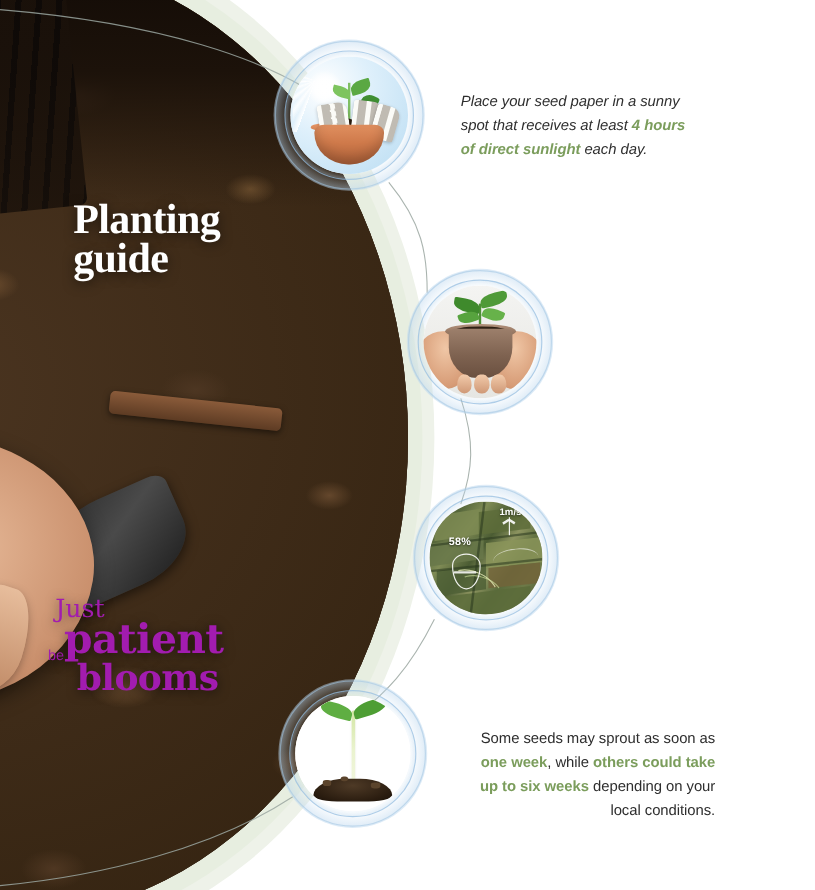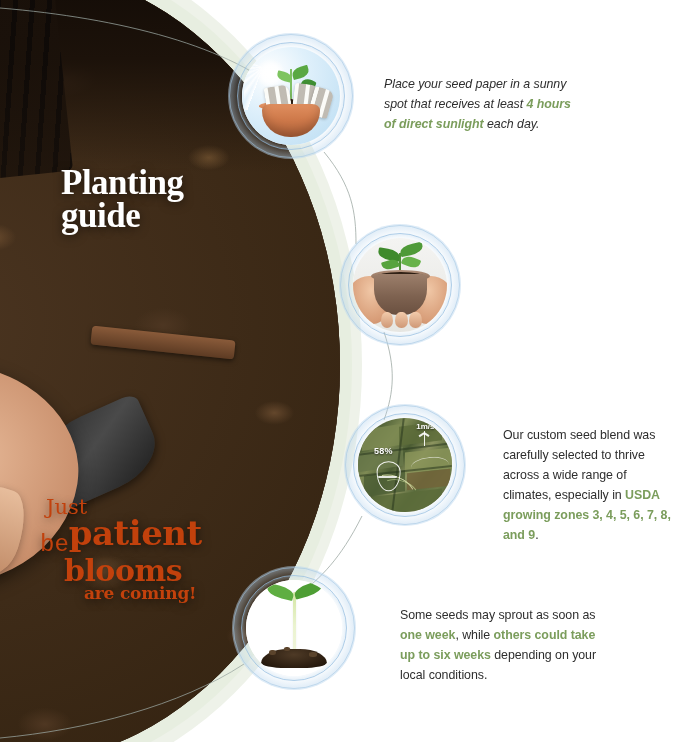--- a/index.html
+++ b/index.html
@@ -107,25 +107,25 @@
     color:#fff;font-weight:700;
     font-size:35px;line-height:.95;
     letter-spacing:-.5px;
     text-shadow:0 2px 10px rgba(0,0,0,.55);
     white-space:pre-line;
     z-index:6;
     margin-left:11px;
   }
   .hero-sub{
     position:absolute;left:40px;top:497px;
-    color:#c2410c;z-index:6;width:210px;
+    color:#a21caf;z-index:6;width:210px;
     text-shadow:0 2px 10px rgba(0,0,0,.55);
   }
   .hs-l1{font-family:"DejaVu Serif", serif;font-size:21px;font-weight:400;line-height:1;display:block;padding-left:6px;}
-  .hs-l2{font-family:Liberation Mono, monospace;font-size:24px;font-weight:400;line-height:1;display:inline-block;vertical-align:-6px;}
+  .hs-l2{font-family:Liberation Sans, sans-serif;font-size:12px;font-weight:400;line-height:1;display:inline-block;vertical-align:-6px;}
   .hs-big{font-family:"DejaVu Serif", serif;font-size:34px;font-weight:700;line-height:.92;display:inline-block;letter-spacing:-.5px;}
   .hs-l3{font-family:"DejaVu Serif", serif;font-size:30px;font-weight:700;line-height:.92;display:block;padding-left:24px;letter-spacing:-.5px;}
   .hs-l4{font-family:"DejaVu Serif", serif;font-size:17px;font-weight:700;line-height:1.05;display:block;padding-left:44px;letter-spacing:-.2px;}
 
   
   .connector{position:absolute;left:0;top:0;width:679px;height:742px;z-index:3;pointer-events:none;}
 
   
   .node{position:absolute;z-index:5;}
   .node .halo{
@@ -256,21 +256,21 @@
     color:#2e2e2e;
     font-size:12.4px;
     line-height:1.62;
     letter-spacing:-.05px;
   }
   .copy .g{color:#7b9d5c;font-weight:700;}
 
   #c1{left:384px;top:74px;width:200px;font-style:italic;}
   #c2{left:505px;top:255px;width:160px;}
   #c3{left:503px;top:425px;width:170px;}
-  #c4{left:400px;top:605px;width:212px;}
+  #c4{left:384px;top:605px;width:212px;text-align:right;}
 </style>
 </head>
 <body>
 
 <div id="stage">
 
   <div class="hero-wrap">
     <div class="hero-ring"></div>
     <div class="hero-ring2"></div>
     <div class="hero-photo">
@@ -289,21 +289,20 @@
     </div>
   </div>
 
   <div class="hero-title">Planting
 guide</div>
 
   <div class="hero-sub">
     <span class="hs-l1">Just</span>
     <span class="hs-l2">be</span><span class="hs-big">patient</span>
     <span class="hs-l3">blooms</span>
-    <span class="hs-l4">are coming!</span>
   </div>
 
   <svg class="connector" viewBox="0 0 679 742">
     <path d="M 0,8 C 120,18 232,46 288,98" fill="none" stroke="#9aa6a0" stroke-width="0.9" opacity=".85"></path>
     <path d="M 324,152 C 352,186 356,212 356,244" fill="none" stroke="#9aa6a0" stroke-width="0.9" opacity=".85"></path>
     <path d="M 384,332 C 396,368 394,392 384,420" fill="none" stroke="#9aa6a0" stroke-width="0.9" opacity=".85"></path>
     <path d="M 362,516 C 340,560 320,578 300,594" fill="none" stroke="#9aa6a0" stroke-width="0.9" opacity=".85"></path>
     <path d="M 244,664 C 180,706 86,730 0,738" fill="none" stroke="#9aa6a0" stroke-width="0.9" opacity=".85"></path>
   </svg>
 
@@ -391,16 +390,15 @@
       <div class="n4-l1"></div>
       <div class="n4-l2"></div>
       <div class="n4-soil"></div>
       <div class="n4-crumb" style="left:24%;bottom:22%;width:7%;height:5%;"></div>
       <div class="n4-crumb" style="left:66%;bottom:20%;width:8%;height:5%;"></div>
       <div class="n4-crumb" style="left:40%;bottom:26%;width:6%;height:4%;"></div>
     </div>
   </div>
 
   <div class="copy" id="c1"><span>Place your seed paper in a sunny spot that receives at least </span><span class="g">4 hours of direct sunlight</span><span> each day.</span></div>
-  <div class="copy" id="c3"><span>Our custom seed blend was carefully selected to thrive across a wide range of climates, especially in </span><span class="g">USDA growing zones 3, 4, 5, 6, 7, 8, and 9</span><span>.</span></div>
   <div class="copy" id="c4"><span>Some seeds may sprout as soon as </span><span class="g">one week</span><span>, while </span><span class="g">others could take up to six weeks</span><span> depending on your local conditions.</span></div>
 
 </div>
 
 </body></html>

